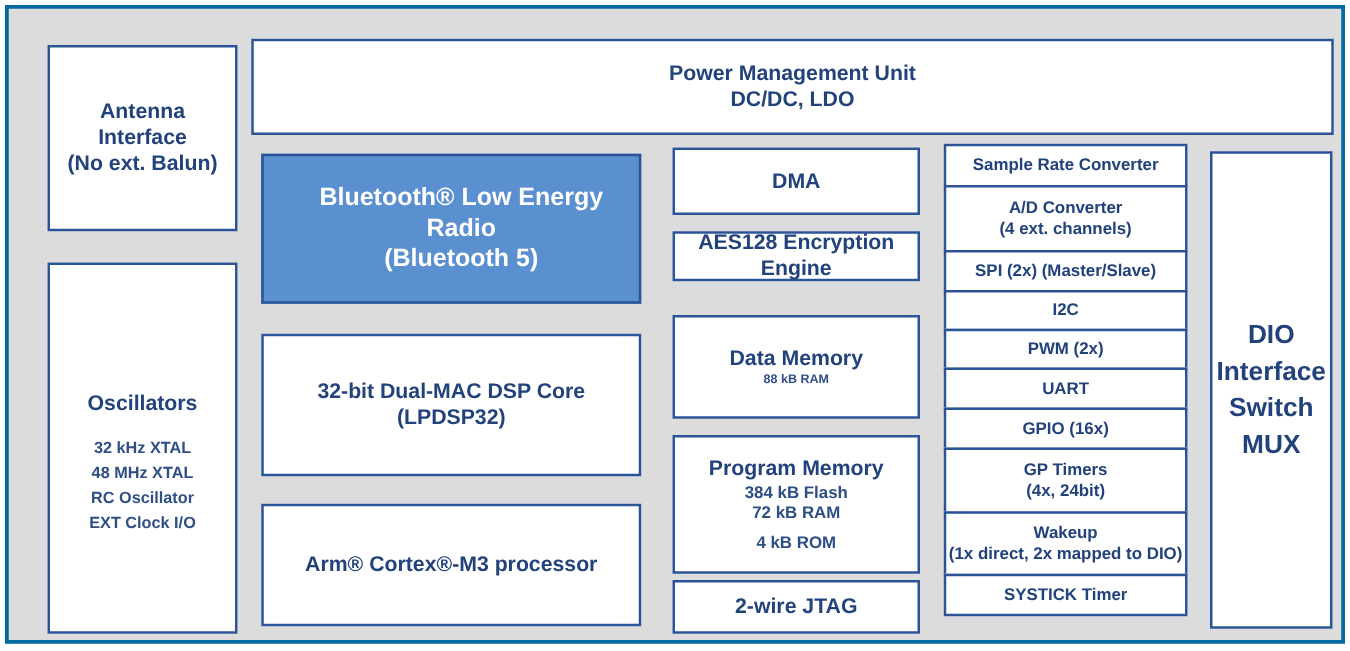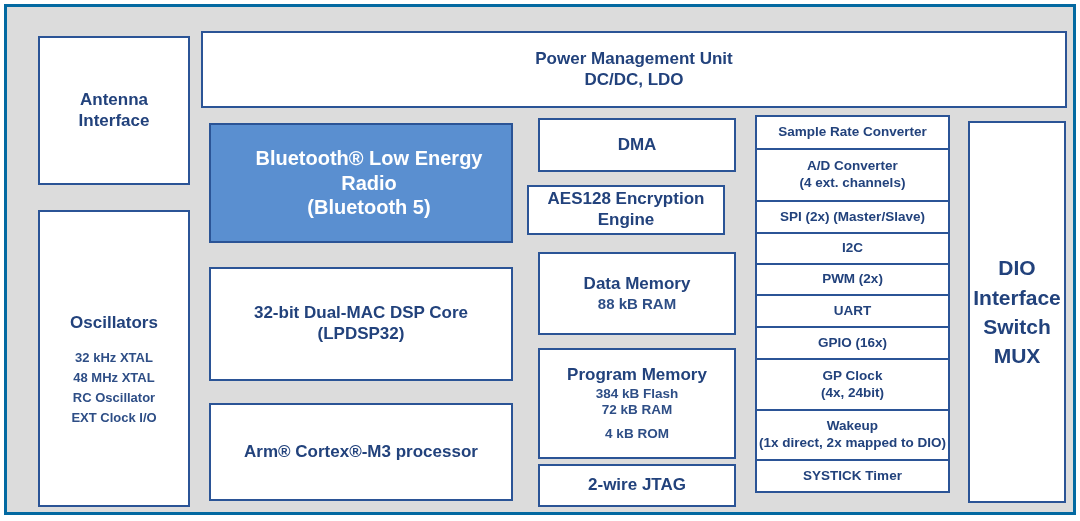--- a/index.html
+++ b/index.html
@@ -46,21 +46,21 @@
   #ble-block {
     left: 202px; top: 116px; width: 304px; height: 120px;
     background: #5A8FD0; border-color: #2B5496; color: #ffffff;
   }
   #ble-block .t1 { font-size: 20px; color: #ffffff; padding-left: 16px; }
   #dsp-block { left: 202px; top: 260px; width: 304px; height: 114px; }
   #cortex-block { left: 202px; top: 396px; width: 304px; height: 98px; }
 
   
   #dma-block { left: 531px; top: 111px; width: 198px; height: 54px; align-items: center; }
-  #aes-block { left: 520px; top: 178px; width: 198px; height: 50px; }
+  #aes-block { left: 531px; top: 178px; width: 198px; height: 40px; }
   #data-memory-block { left: 531px; top: 245px; width: 198px; height: 83px; }
   #program-memory-block { left: 531px; top: 341px; width: 198px; height: 111px; }
   #jtag-block { left: 531px; top: 457px; width: 198px; height: 43px; }
 
   
   #peripheral-stack { position: absolute; left: 748px; top: 108px; width: 195px; }
   .periph {
     position: relative;
     background: #ffffff;
     border: 2px solid #2B5496;
@@ -86,20 +86,21 @@
 <div id="diagram-frame">
 
   <div class="blk" id="pmu-block">
     <div class="t1">Power Management Unit</div>
     <div class="t1">DC/DC, LDO</div>
   </div>
 
   <div class="blk" id="antenna-block">
     <div class="t1">Antenna</div>
     <div class="t1">Interface</div>
+    <div class="t1">(No ext. Balun)</div>
   </div>
 
   <div class="blk" id="oscillators-block">
     <div class="osc-title">Oscillators</div>
     <div class="osc-list">
       <div>32 kHz XTAL</div>
       <div>48 MHz XTAL</div>
       <div>RC Oscillator</div>
       <div>EXT Clock I/O</div>
     </div>
@@ -123,21 +124,21 @@
     <div class="t1">DMA</div>
   </div>
 
   <div class="blk" id="aes-block">
     <div class="t1">AES128 Encryption</div>
     <div class="t1">Engine</div>
   </div>
 
   <div class="blk" id="data-memory-block">
     <div class="t1">Data Memory</div>
-    <div class="sub bolder" style="font-size:15px">88 kB RAM</div>
+    <div class="sub bolder" style="font-size:10px">88 kB RAM</div>
   </div>
 
   <div class="blk" id="program-memory-block">
     <div class="t1">Program Memory</div>
     <div class="sub bolder">384 kB Flash</div>
     <div class="sub bolder">72 kB RAM</div>
     <div class="gap"></div>
     <div class="sub bolder">4 kB ROM</div>
   </div>
 
@@ -162,21 +163,21 @@
     <div class="periph" style="height:33px">
       <div>PWM (2x)</div>
     </div>
     <div class="periph" style="height:34px">
       <div>UART</div>
     </div>
     <div class="periph" style="height:34px">
       <div>GPIO (16x)</div>
     </div>
     <div class="periph" style="height:53px">
-      <div>GP Clock</div>
+      <div>GP Timers</div>
       <div class="l2">(4x, 24bit)</div>
     </div>
     <div class="periph" style="height:52px">
       <div>Wakeup</div>
       <div class="l2">(1x direct, 2x mapped to DIO)</div>
     </div>
     <div class="periph" style="height:34px">
       <div>SYSTICK Timer</div>
     </div>
   </div>

